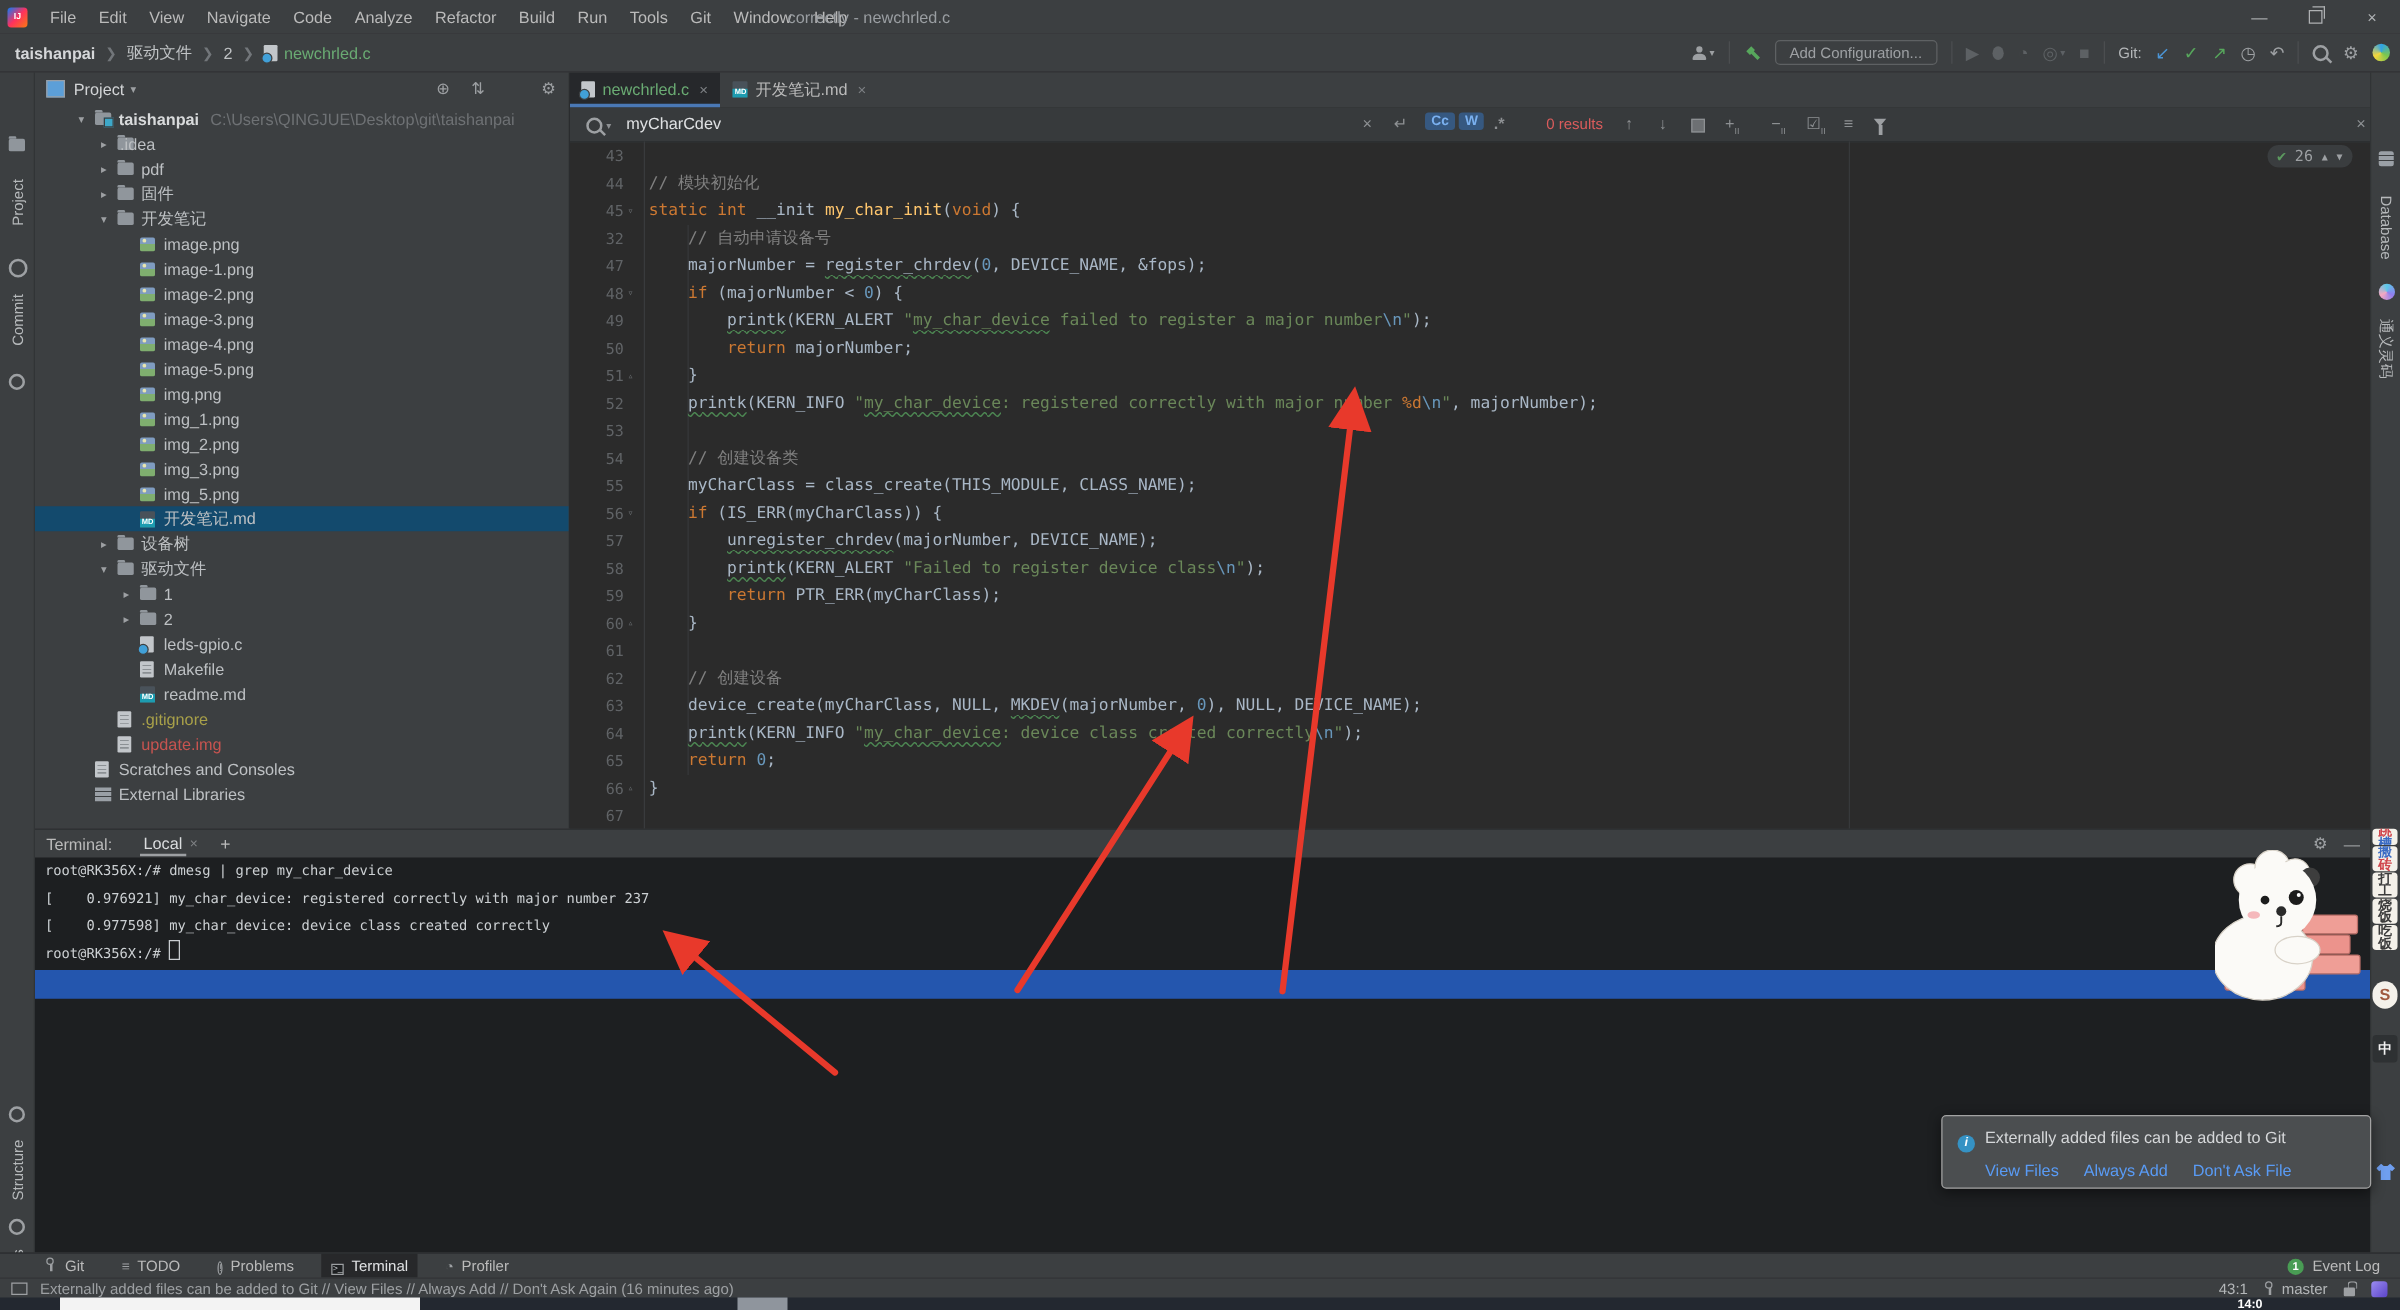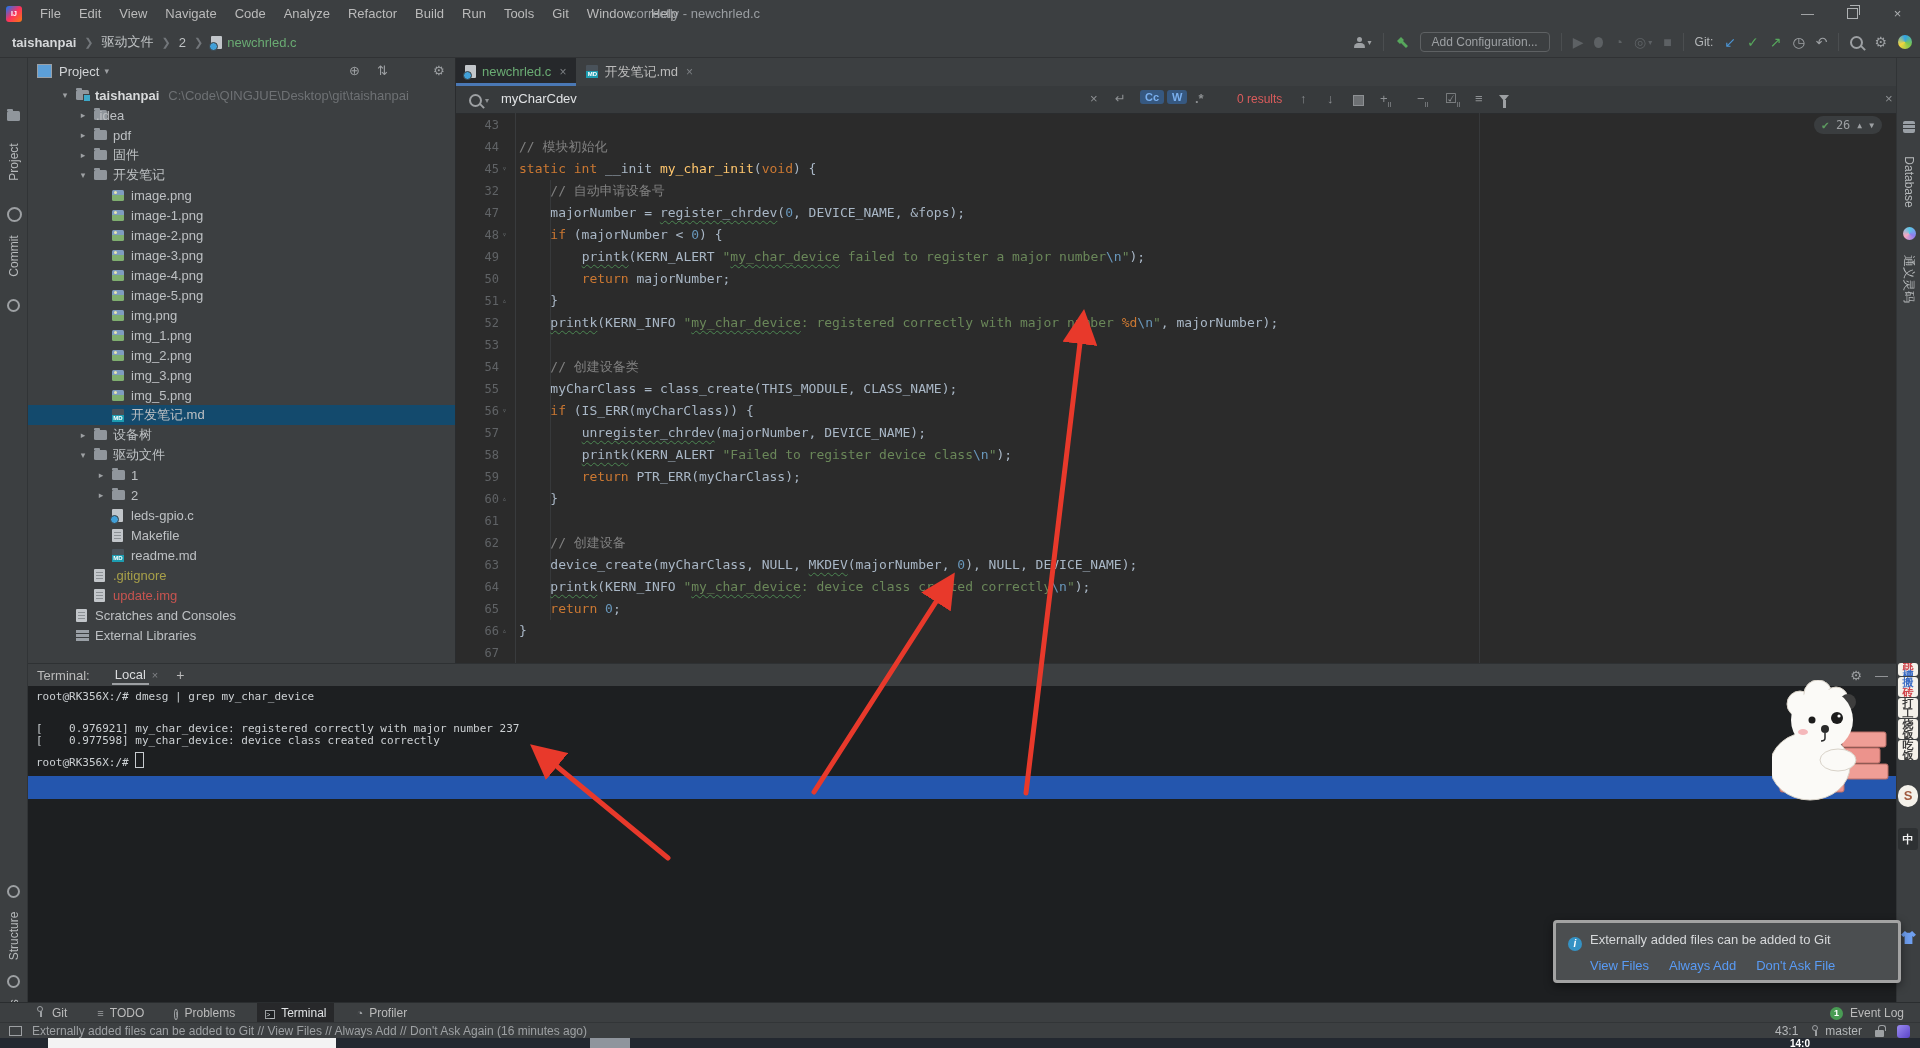--- a/index.html
+++ b/index.html
@@ -115,21 +115,21 @@
   .vtextR{position:absolute;width:70px;height:14px;line-height:14px;text-align:center;font-size:12px;color:#b6b9bb;transform:rotate(90deg);white-space:nowrap;}
   .i-db{position:absolute;left:6px;width:12px;height:12px;background:linear-gradient(#9aa0a6 0 3px,#3c3f41 3px 4px,#9aa0a6 4px 7px,#3c3f41 7px 8px,#9aa0a6 8px 12px);border-radius:2px;}
   .i-ai{position:absolute;left:6px;width:13px;height:13px;border-radius:50%;background:conic-gradient(#5ac8e8,#8f7df0,#f5a8c0,#5ac8e8);}
   .stk{position:absolute;left:1px;width:20px;border-radius:3px;background:#f4f1ea;color:#3c3c3c;font-size:11px;font-weight:bold;
        display:flex;flex-direction:column;align-items:center;justify-content:center;line-height:10px;overflow:hidden;}
   .stk.dark{background:#2e3133;color:#f2f2f2;}
   .stk.pill{border-radius:10px;color:#a05a40;font-size:13px;}
   .shirt{position:absolute;left:4px;width:15px;height:13px;background:#6f9ff0;
          clip-path:polygon(0 28%,26% 0,40% 14%,60% 14%,74% 0,100% 28%,84% 46%,76% 38%,76% 100%,24% 100%,24% 38%,16% 46%);}
   
-  #notif{position:absolute;left:1553px;top:920px;width:330px;height:48px;background:#4b4e50;border:3px solid #a3a3a3;border-radius:4px;
+  #notif{position:absolute;left:1553px;top:892px;width:330px;height:48px;background:#4b4e50;border:1px solid #a3a3a3;border-radius:4px;
          box-shadow:0 3px 10px rgba(0,0,0,.45);padding:9px 0 0 12px;z-index:20;}
   .i-info{width:14px;height:14px;border-radius:50%;background:#3592c4;color:#fff;font-size:10px;font-weight:bold;font-style:italic;
           display:inline-flex;align-items:center;justify-content:center;margin-right:8px;vertical-align:-3px;}
   #notif-msg{color:#d6d8da;}
   #notif-links{margin:7px 0 0 22px;display:flex;gap:20px;}
   .nlink{color:#599bf5;}
   
   #bottom-tabs{position:absolute;left:0;top:1002px;width:1920px;height:20px;background:#3c3f41;border-top:1px solid #2a2d2f;display:flex;align-items:center;font-size:12px;z-index:6;}
   .btab{display:flex;align-items:center;gap:6px;padding:0 8px;height:20px;color:#bbbbbb;}
   .btab.active{background:#27282a;color:#e0e2e4;}
@@ -258,21 +258,21 @@
       <span class="dd">▾</span>
       <span class="ph-ico" style="left:322px;">⊕</span>
       <span class="ph-ico" style="left:350px;">⇅</span>
       <span class="ph-ico" style="left:406px;">⚙</span>
 
     </div>
     <div id="tree">
         <div class="trow">
           <span class="tch" style="left: 32px;">▾</span>
           <span class="ti i i-folder root" style="left: 49px;"></span>
-          <span class="tl bold" style="left: 68px;">taishanpai<span class="textra">C:\Code\QINGJUE\Desktop\git\taishanpai</span></span>
+          <span class="tl bold" style="left: 68px;">taishanpai<span class="textra">C:\Users\QINGJUE\Desktop\git\taishanpai</span></span>
         </div>
         <div class="trow">
           <span class="tch" style="left: 50px;">▸</span>
           <span class="ti i i-folder" style="left: 67px;"></span>
           <span class="tl" style="left: 69px;">.idea</span>
         </div>
         <div class="trow">
           <span class="tch" style="left: 50px;">▸</span>
           <span class="ti i i-folder" style="left: 67px;"></span>
           <span class="tl" style="left: 86px;">pdf</span>
@@ -464,21 +464,21 @@
     <span id="term-tab">Local</span>
     <span id="term-tab-x">×</span>
     <span id="term-plus">+</span>
     <span id="term-gear">⚙</span>
     <span id="term-min">—</span>
   </div>
   <div id="term-body">
     <div id="termsel"></div>
     <div id="term-lines">
         <div class="tline" style="top: 1px;">root@RK356X:/# dmesg | grep my_char_device</div>
-        <div class="tline" style="top: 23px; margin-top: 10px;">[    0.976921] my_char_device: registered correctly with major number 237</div>
+        <div class="tline" style="top: 23px;">[    0.976921] my_char_device: registered correctly with major number 237</div>
         <div class="tline" style="top: 45px;">[    0.977598] my_char_device: device class created correctly</div>
         <div class="tline" style="top: 67px;">root@RK356X:/# <span id="cursor"></span></div>
       </div>
   </div>
 
   <div id="rstripe">
     <span class="i-db" style="top:64px;"></span>
     <div class="vtextR" style="left:-23px;top:118px;">Database</div>
     <span class="i-ai" style="top:170px;"></span>
     <div class="vtextR" style="left:-23px;top:215px;">通义灵码</div>

